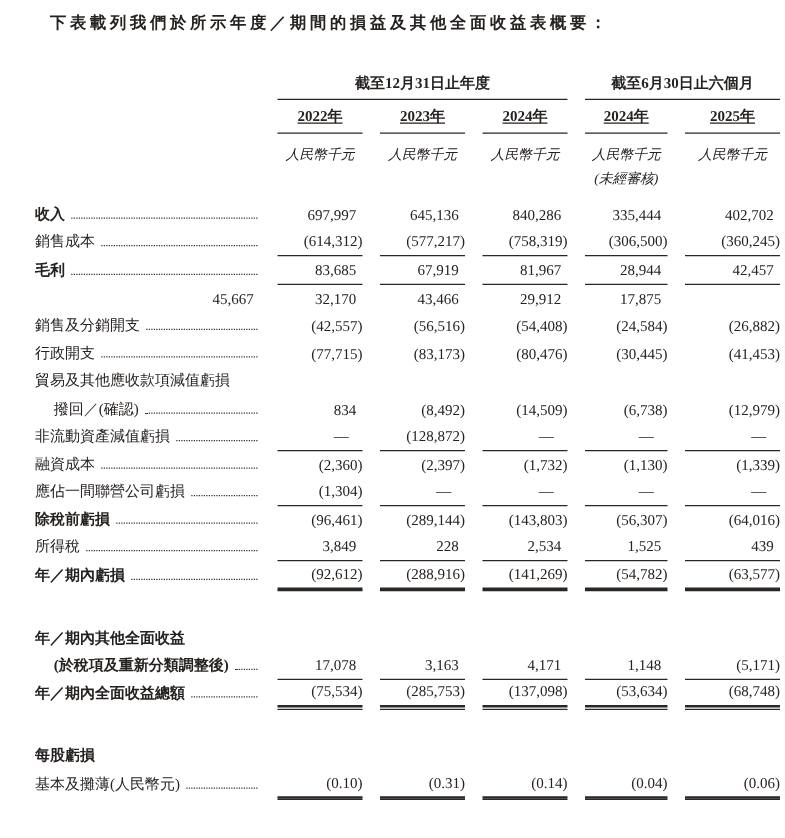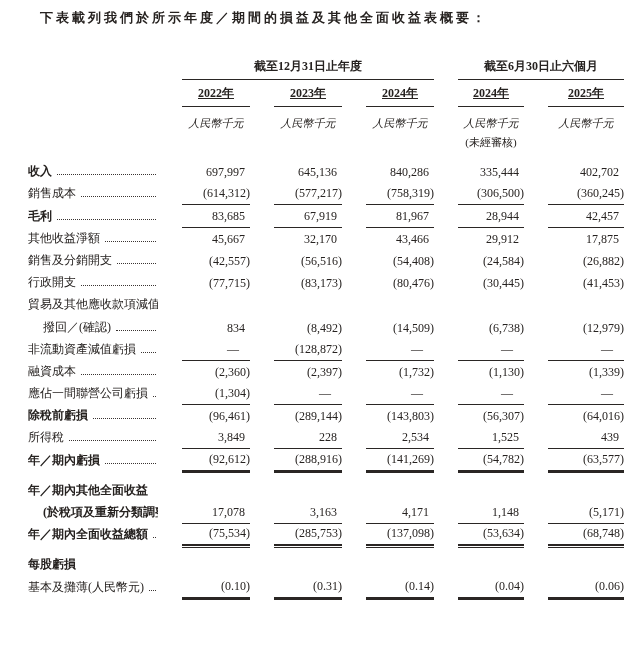--- a/index.html
+++ b/index.html
@@ -13,21 +13,21 @@
 
   .title {
     font-size: 13px; font-weight: 600; letter-spacing: 3px;
     padding-left: 12px; white-space: nowrap;
   }
 
   
   .grid {
     display: grid;
     grid-template-columns: 1fr 68px 68px 68px 66px 76px;
-    column-gap: 24px;
+    column-gap: 14px;
     align-items: end;
   }
 
   .thead { margin-top: 31px; }
   .hrow-groups .group {
     text-align: center; font-weight: bold; font-size: 12px;
     padding-bottom: 4px; border-bottom: 1.2px solid #2a2624;
     white-space: nowrap;
   }
   .g1 { grid-column: 2 / 5; }
@@ -36,27 +36,27 @@
   .hrow-years .year {
     text-align: center; font-weight: bold; font-size: 12px;
     padding-bottom: 4px; border-bottom: 1.2px solid #2a2624;
   }
   .hrow-units { margin-top: 9px; }
   .hrow-units .unit {
     text-align: center; font-style: italic; font-size: 11px; white-space: nowrap;
   }
   .hrow-unaud { margin-top: 4px; }
   .hrow-unaud .unaud {
-    grid-column: 5; text-align: center; font-size: 11px;
+    grid-column: 5; text-align: center; font-style: italic; font-size: 11px;
     white-space: nowrap;
   }
 
   .tbody { margin-top: 11px; }
   .row { height: 22.2px; }
-  .row.gap-before { margin-top: 8px; }
+  .row.gap-before { margin-top: 28px; }
   .row.after-gap-double { margin-bottom: 4px; }
 
   .lbl { display: flex; align-items: baseline; font-size: 12px; padding-bottom: 3px; white-space: nowrap; overflow: hidden; }
   .lbl.bold .lbl-text { font-weight: bold; }
   .lbl.indent { padding-left: 15px; }
   .leader { flex: 1; border-bottom: 1.7px dotted #3a3432; margin: 0 2px 3px 5px; min-width: 0; }
 
   .cell {
     font-size: 12px; text-align: right; padding-bottom: 3px;
     position: relative; white-space: nowrap;
@@ -145,24 +145,20 @@
             <span class="lbl-text">毛利</span>
             <span class="leader"></span>
           </div>
           <div class="cell u-single"><span class="num">83,685</span></div>
           <div class="cell u-single"><span class="num">67,919</span></div>
           <div class="cell u-single"><span class="num">81,967</span></div>
           <div class="cell u-single"><span class="num">28,944</span></div>
           <div class="cell u-single"><span class="num">42,457</span></div>
         </div>
         <div class="grid row">
-          <div class="lbl">
-            <span class="lbl-text">其他收益淨額</span>
-            <span class="leader"></span>
-          </div>
           <div class="cell"><span class="num">45,667</span></div>
           <div class="cell"><span class="num">32,170</span></div>
           <div class="cell"><span class="num">43,466</span></div>
           <div class="cell"><span class="num">29,912</span></div>
           <div class="cell"><span class="num">17,875</span></div>
         </div>
         <div class="grid row">
           <div class="lbl">
             <span class="lbl-text">銷售及分銷開支</span>
             <span class="leader"></span>

